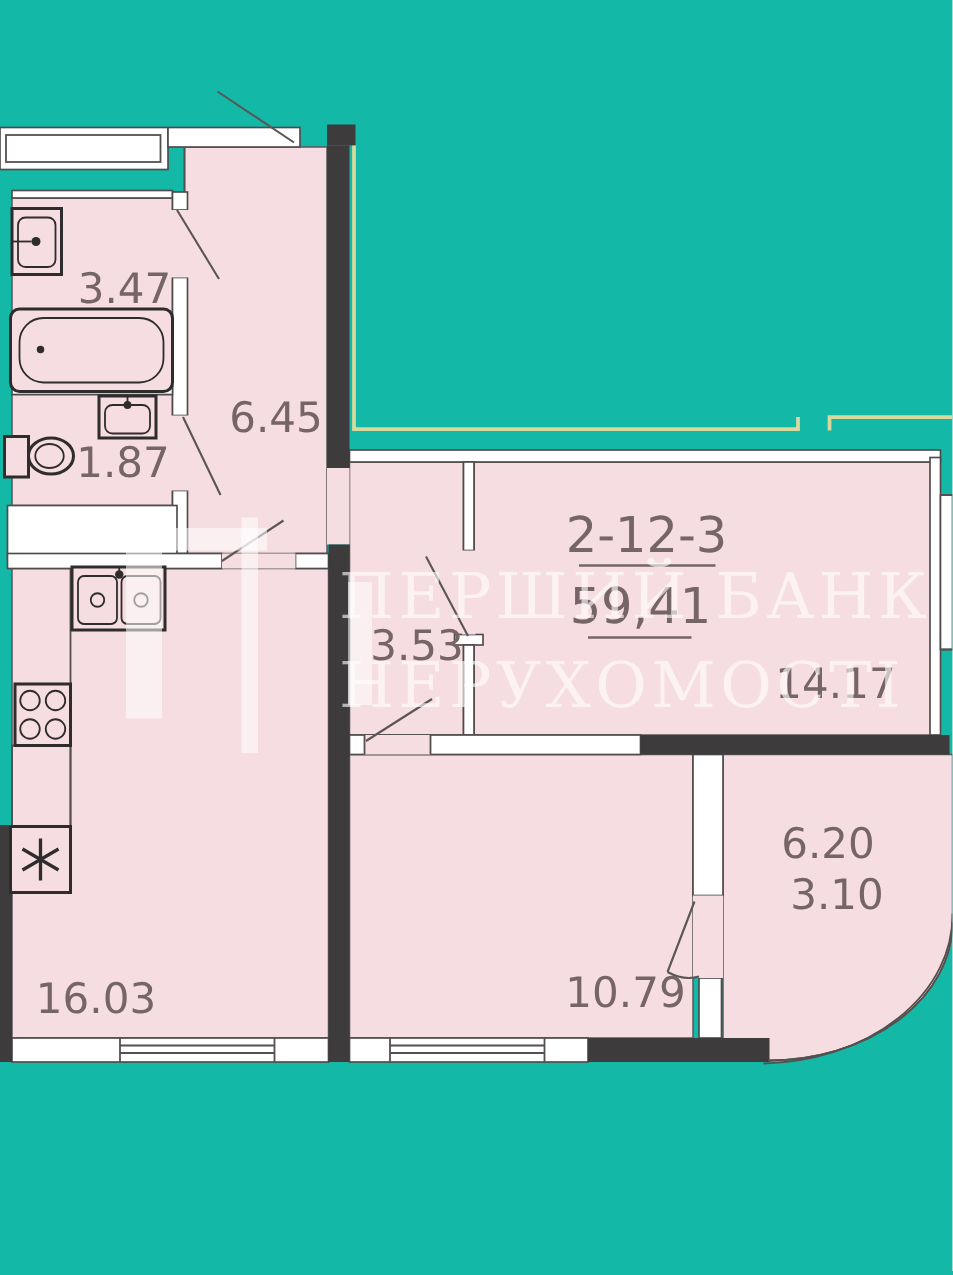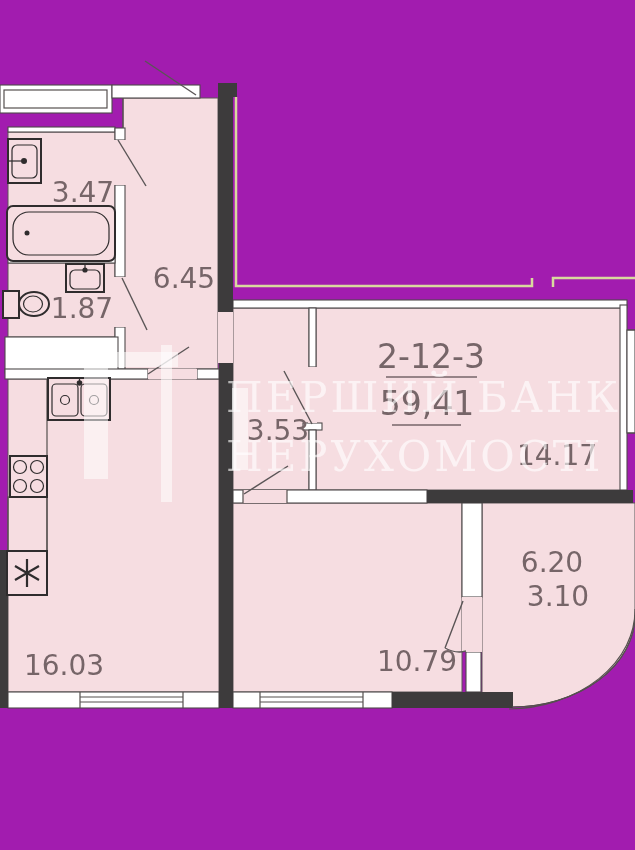--- a/index.html
+++ b/index.html
@@ -1,16 +1,16 @@
 <!DOCTYPE html>
 <html><head>
 <meta charset="utf-8">
 <style>
   html,body{margin:0;padding:0;background:#fff;}
-  .stage{position:relative;width:635px;height:850px;background:#a21caf;overflow:hidden;}
+  .stage{position:relative;width:635px;height:850px;background:#14b8a6;overflow:hidden;}
   svg{position:absolute;left:0;top:0;}
   svg text{font-family:"DejaVu Sans",sans-serif;fill:#766568;}
   .area{font-size:28px;}
   .apt{font-size:33px;}
   .wm{font-family:"DejaVu Serif",serif;fill:rgba(255,255,255,0.62);font-size:42px;letter-spacing:3px;}
   .room{fill:#f6dde1;stroke:#5c5658;stroke-width:1;}
   .gap{fill:#f6dde1;stroke:none;}
   .wband{fill:#ffffff;stroke:#4f4a4b;stroke-width:1.1;}
   .blk{fill:#3d3b3c;stroke:none;}
   .thin{stroke:#55504f;stroke-width:1.2;fill:none;}

